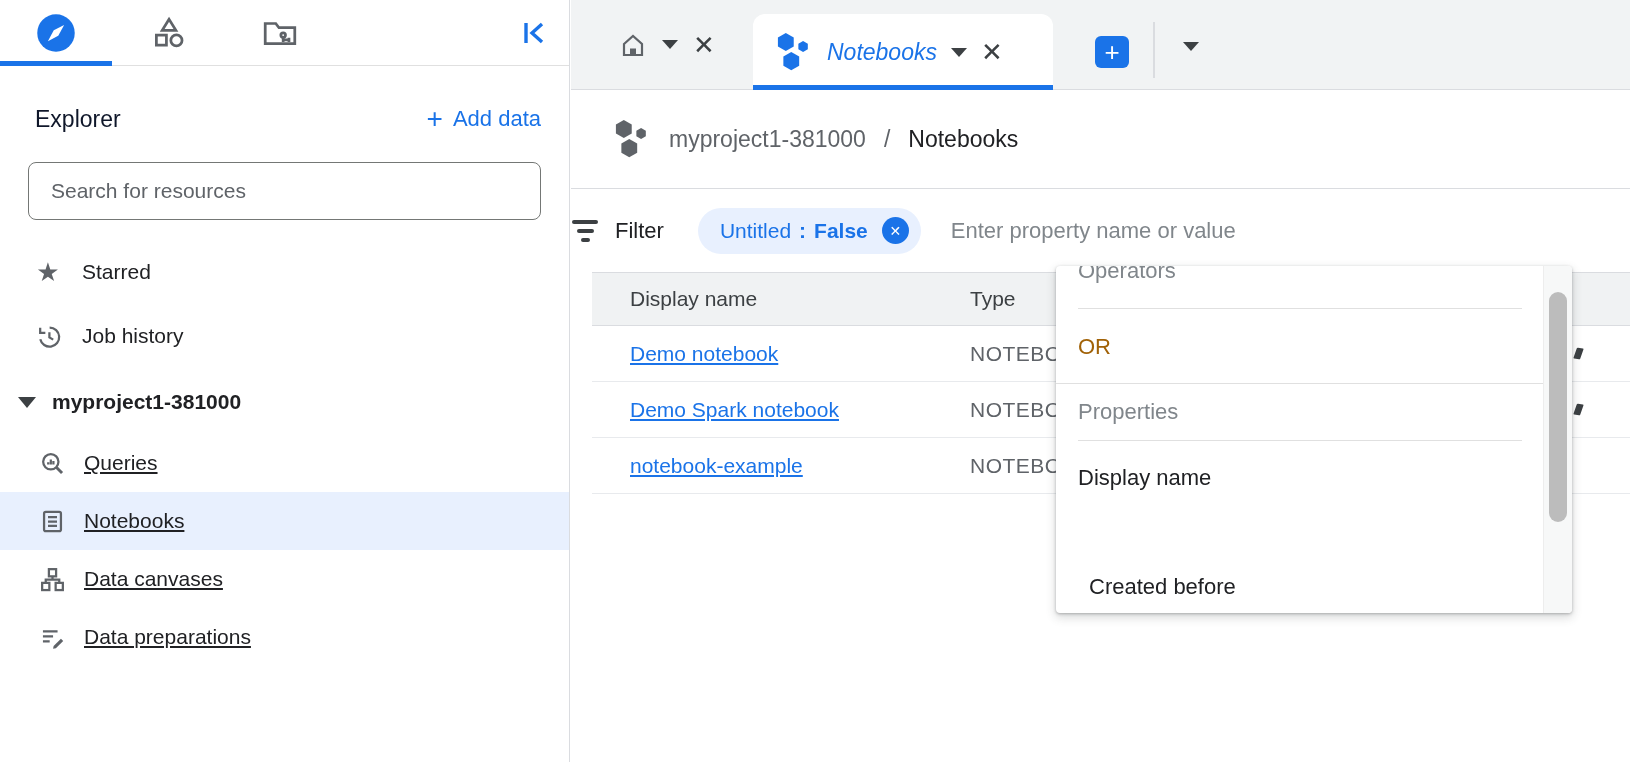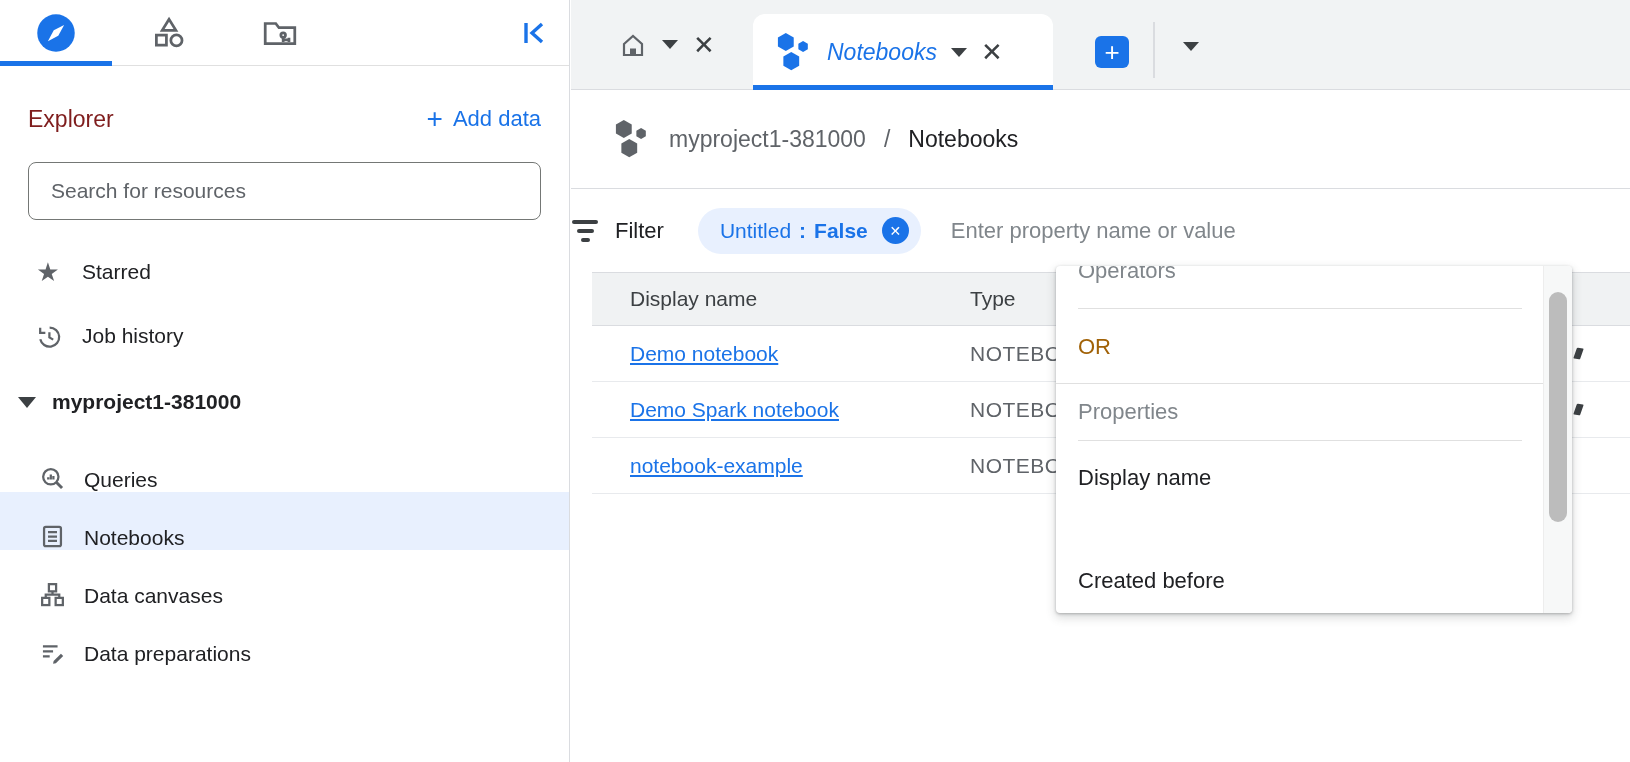--- a/index.html
+++ b/index.html
@@ -14,43 +14,43 @@
   .sidebar { position:absolute; left:0; top:0; width:570px; height:762px;
              background:#fff; border-right:1px solid #dadce0; }
   .side-tabs { height:66px; display:flex; align-items:center; position:relative;
                border-bottom:1px solid #e0e0e0; }
   .side-tab { width:112px; height:100%; display:flex; align-items:center; justify-content:center; cursor:pointer; }
   .side-tab-indicator { position:absolute; left:0; bottom:-1px; width:112px; height:5px; background:#1a73e8; }
   .collapse-btn { margin-left:auto; margin-right:18px; display:flex; align-items:center; cursor:pointer; }
 
   .explorer-row { margin-top:24px; height:58px; padding:0 28px;
                   display:flex; align-items:center; justify-content:space-between; }
-  .explorer-title { font-size:23px; color:#7f1d1d; }
+  .explorer-title { font-size:23px; color:#0f172a;margin-left:7px; }
   .add-data { display:flex; align-items:center; gap:10px; color:#1a73e8;
               font-size:22px; font-weight:500; cursor:pointer; }
   .add-data .plus-glyph { font-size:28px; font-weight:400; line-height:22px; }
 
   .search-box { margin:14px 28px 0 28px; height:58px; border:1px solid #747775; border-radius:8px;
                 display:flex; align-items:center; padding:0 20px; }
   .search-box input { border:none; outline:none; width:100%; font-size:21px;
                       font-family:inherit; color:#202124; background:transparent; }
   .search-box input::placeholder { color:#5f6368; }
 
   .nav-list { margin-top:20px; }
   .nav-item { height:64px; display:flex; align-items:center; gap:20px; padding-left:34px;
               font-size:21px; color:#202124; cursor:pointer; }
   .nav-item .ico { width:28px; display:flex; justify-content:center; color:#5f6368; }
   .star-glyph { font-size:26px; color:#5f6368; line-height:26px; }
 
   .tree-project { height:64px; margin-top:2px; display:flex; align-items:center; gap:16px;
                   padding-left:18px; font-size:21px; font-weight:700; color:#202124; cursor:pointer; }
   .caret-down { width:0; height:0; border-left:9px solid transparent; border-right:9px solid transparent;
                 border-top:11px solid #3c4043; }
-  .tree-child { height:58px; display:flex; align-items:flex-end; gap:18px; padding-left:38px;
-                font-size:21px; color:#202124; cursor:pointer; }
+  .tree-child { height:58px; display:flex; align-items:center; gap:18px; padding-left:38px;
+                font-size:21px; color:#202124; cursor:pointer;text-decoration:underline; }
   .tree-child .ico { width:28px; display:flex; justify-content:center; color:#5f6368; }
   .tree-child.selected { background:#e8f0fe; }
 
   
   .main { position:absolute; left:571px; top:0; width:1059px; height:762px; background:#fff; }
 
   .tabstrip { height:90px; background:#f1f3f4; border-bottom:1px solid #dadce0;
               display:flex; align-items:center; position:relative; }
   .home-tab { margin-left:48px; display:flex; align-items:center; gap:15px; cursor:pointer; }
   .chev-sm { width:0; height:0; border-left:8px solid transparent; border-right:8px solid transparent;
@@ -331,20 +331,20 @@
     <div class="dd-abs dd-header" style="top:-8px; height:26px;">Operators</div>
     <div class="dd-div" style="top:42px; left:22px; right:50px;"></div>
 
     <div class="dd-abs dd-or" style="top:46px; height:70px;">OR</div>
     <div class="dd-div" style="top:117px; left:0; right:29px;"></div>
 
     <div class="dd-abs dd-header" style="top:117px; height:57px;">Properties</div>
     <div class="dd-div" style="top:174px; left:22px; right:50px;"></div>
 
     <div class="dd-abs dd-item" style="top:184px; height:56px;">Display name</div>
-    <div class="dd-abs dd-item" style="top:289px; height:52px;">Created before</div>
+    <div class="dd-abs dd-item" style="top:295px; height:52px;margin-left:11px;">Created before</div>
 
     <div class="dd-track">
       <div class="dd-thumb"></div>
     </div>
   </div>
 
 </div>
 
 </body></html>

